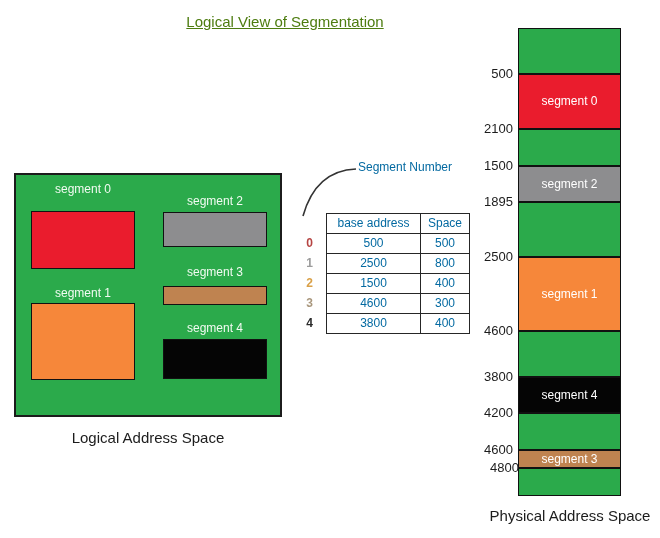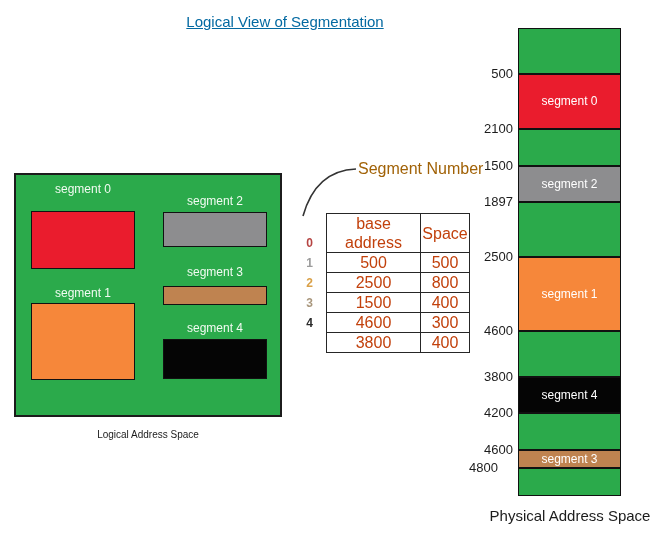--- a/index.html
+++ b/index.html
@@ -2,42 +2,42 @@
 <html><head>
 <meta charset="utf-8">
 <style>
   html,body{margin:0;padding:0;background:#fff;}
   .canvas{
     position:relative;width:660px;height:538px;background:#ffffff;overflow:hidden;
     font-family:"Liberation Sans", sans-serif;color:#1f1f1f;
   }
   .title{
     position:absolute;left:0;top:13px;width:570px;text-align:center;
-    font-size:15px;font-weight:500;text-decoration:underline;color:#0369a1;
+    font-size:15px;font-weight:500;text-decoration:underline;color:#4d7c0f;
   }
   
   .logical-box{
     position:absolute;left:14px;top:173px;width:268px;height:244px;
     border:2px solid #1c1c1c;box-sizing:border-box;
   }
   .lseg-rect{position:absolute;border:1px solid #111;box-sizing:border-box;}
   .lseg-label{
     position:absolute;font-size:12px;color:#f2fbf2;text-align:center;
     white-space:nowrap;line-height:16px;
   }
   .caption{position:absolute;color:#1c1c1c;text-align:center;}
-  .caption-logical{left:14px;top:429px;width:268px;font-size:10px;text-align:center;}
+  .caption-logical{left:14px;top:429px;width:268px;font-size:15px;text-align:center;}
   .caption-table{left:322px;top:341px;width:150px;font-size:15px;}
   .caption-physical{left:470px;top:507px;width:200px;font-size:15px;}
   
-  .pointer-label{position:absolute;left:358px;top:160px;font-size:16px;color:#a16207;}
+  .pointer-label{position:absolute;left:358px;top:160px;font-size:12px;color:#0369a1;}
   .pointer-svg{position:absolute;left:0;top:0;width:660px;height:538px;pointer-events:none;}
   .seg-table{
     position:absolute;left:326px;top:213px;border-collapse:collapse;
-    font-size:16px;color:#c2410c;background:#fff;table-layout:fixed;
+    font-size:12px;color:#0369a1;background:#fff;table-layout:fixed;
   }
   .seg-table th,.seg-table td{
     border:1px solid #262626;height:19px;padding:0;text-align:center;
     font-weight:400;line-height:19px;
   }
   .seg-table .col-base{width:93px;}
   .seg-table .col-limit{width:48px;}
   .row-index{
     position:absolute;left:293px;width:20px;height:20px;text-align:right;
     font-size:12px;line-height:20px;font-weight:600;
@@ -143,23 +143,23 @@
       <div class="pblock" style="top: 385.412px; height: 36.7059px; background: rgb(43, 170, 75);"></div>
       <div class="pblock" style="top: 422.118px; height: 18.3529px; background: rgb(191, 131, 80);">
         <span class="pblock-label">segment 3</span>
       </div>
       <div class="pblock" style="top: 440.471px; height: 27.5294px; background: rgb(43, 170, 75);"></div>
     </div>
   <div>
       <div class="addr-label" style="left: 473px; top: 65.8824px;">500</div>
       <div class="addr-label" style="left: 473px; top: 120.941px;">2100</div>
       <div class="addr-label" style="left: 473px; top: 157.647px;">1500</div>
-      <div class="addr-label" style="left: 473px; top: 194.353px;">1897</div>
+      <div class="addr-label" style="left: 473px; top: 194.353px;">1895</div>
       <div class="addr-label" style="left: 473px; top: 249.412px;">2500</div>
       <div class="addr-label" style="left: 473px; top: 322.824px;">4600</div>
       <div class="addr-label" style="left: 473px; top: 368.706px;">3800</div>
       <div class="addr-label" style="left: 473px; top: 405.412px;">4200</div>
       <div class="addr-label" style="left: 473px; top: 442.118px;">4600</div>
-      <div class="addr-label" style="left: 458px; top: 460.471px;">4800</div>
+      <div class="addr-label" style="left: 479px; top: 460.471px;">4800</div>
     </div>
   <div class="caption caption-physical">Physical Address Space</div>
 
 </div>
 
 </body></html>

